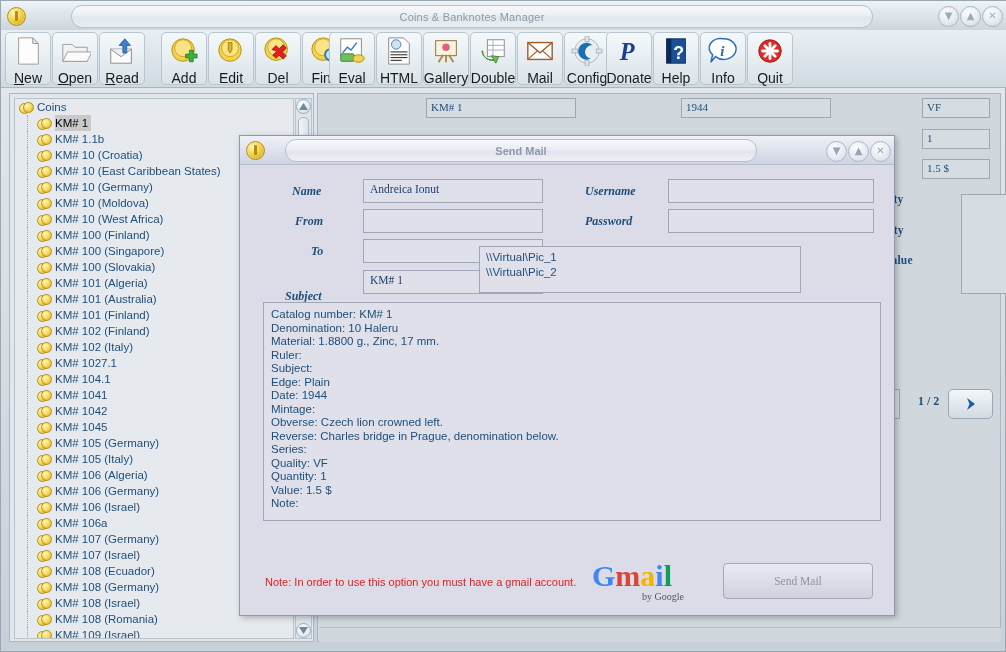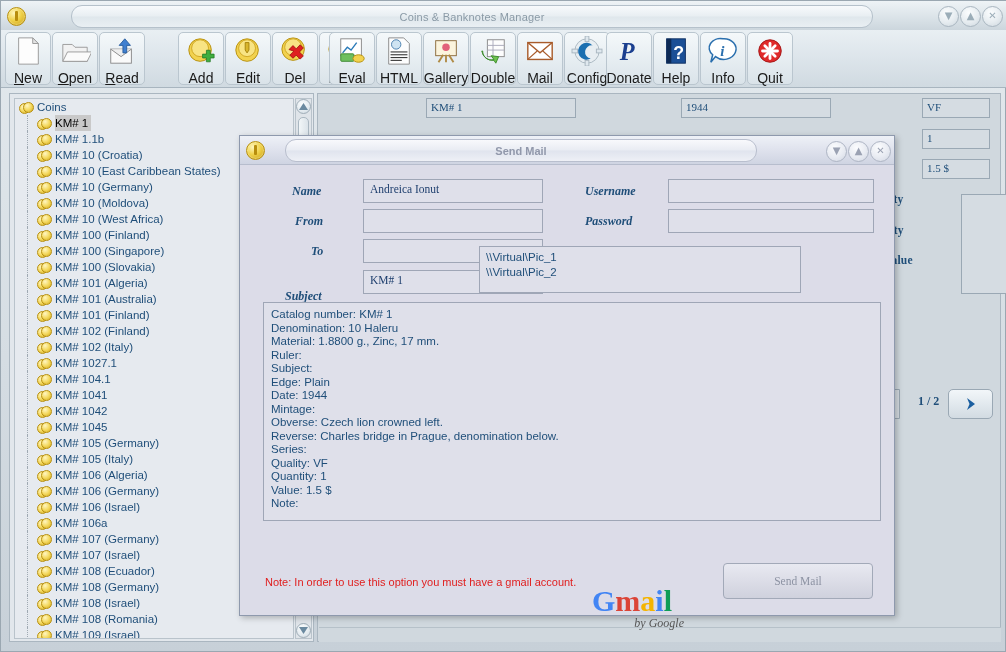--- a/index.html
+++ b/index.html
@@ -227,24 +227,24 @@
   }
   .body-line {
     font-size:11.5px; color:#1f4e79; line-height:13.5px;
     font-family:"Liberation Sans", sans-serif; white-space:nowrap;
   }
   #gmail-note {
     position:absolute; left:25px; top:440px; width:360px;
     font-size:11px; color:#e02020; font-family:"Liberation Sans", sans-serif;
   }
   #gmail-logo {
-    position:absolute; left:352px; top:450px; width:92px; height:40px;
+    position:absolute; left:352px; top:425px; width:92px; height:40px;
   }
   .gm { font-family:"Liberation Serif", serif; font-size:30px; font-weight:bold; line-height:30px; }
-  #gmail-by { position:absolute; right:0; top:30px; font-size:12px; color:#555; font-family:"Liberation Serif", serif;font-style:italic; }
+  #gmail-by { position:absolute; right:0; top:30px; font-size:10px; color:#555; font-family:"Liberation Serif", serif; }
   #send-btn {
     position:absolute; left:483px; top:427px; width:150px; height:36px;
     border:1px solid #a2a9b8; border-radius:4px;
     background: linear-gradient(180deg,#e8e9f1 0%, #dcdde7 50%, #cfd1dd 100%);
     display:flex; align-items:center; justify-content:center;
     font-size:11.5px; color:#8d93a3; box-sizing:border-box;
     font-family:"Liberation Serif", serif; cursor:pointer;
   }
 </style>
 </head>
@@ -282,21 +282,21 @@
       <div class="tb-btn">
         <svg class="tb-icon" viewBox="0 0 32 32">
           <rect x="4" y="14" width="22" height="15" fill="#fafafa" stroke="#8a8a8a"></rect>
           <path d="M4 14 l11 8 l11 -8" fill="#eee" stroke="#8a8a8a"></path>
           <path d="M19 3 l6 7 h-4 v8 h-4 v-8 h-4 z" fill="#3f7fd0" stroke="#2a5e9e"></path>
         </svg>
         <span class="tb-label"><u>R</u>ead</span>
       </div>
     </div>
 
-    <div class="tb-group" style="left:177px;">
+    <div class="tb-group" style="left:160px;">
       <div class="tb-btn">
         <svg class="tb-icon" viewBox="0 0 32 32">
           <ellipse cx="15" cy="15" rx="12" ry="12" fill="#f2d24e" stroke="#b58f0e"></ellipse>
           <ellipse cx="15" cy="13" rx="9" ry="9" fill="#f8e484" stroke="#cfa520"></ellipse>
           <path d="M18 18 h5 v-5 h5 v5 h5 v5 h-5 v5 h-5 v-5 h-5 z" fill="#3fae3f" stroke="#267a26" transform="translate(-2,-2) scale(0.82) translate(6,8)"></path>
         </svg>
         <span class="tb-label">Add</span>
       </div>
       <div class="tb-btn">
         <svg class="tb-icon" viewBox="0 0 32 32">

